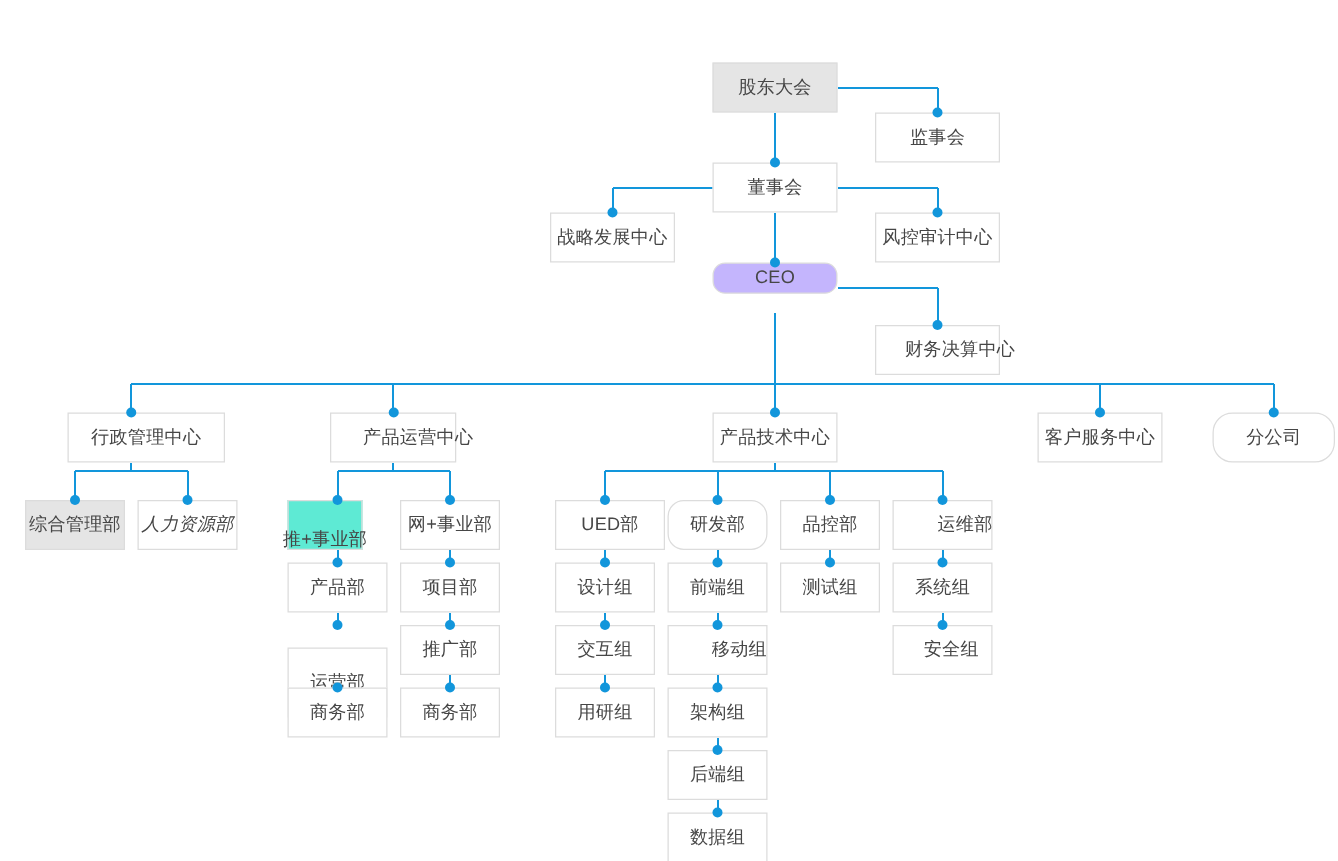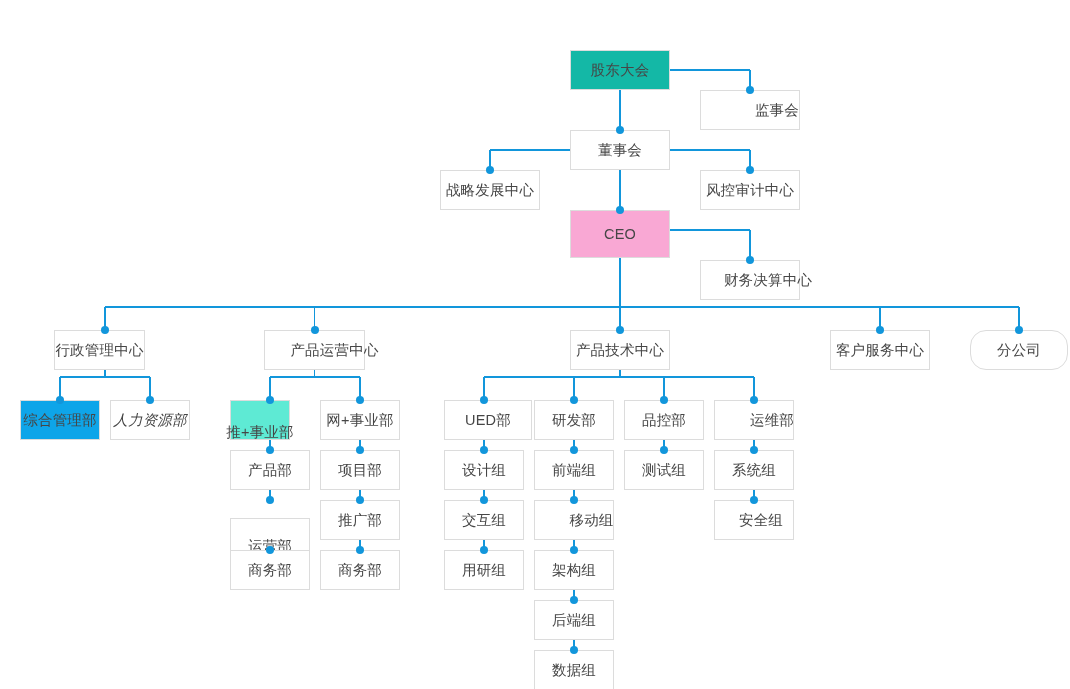--- a/index.html
+++ b/index.html
@@ -100,45 +100,45 @@
       <path d="M270 377 L270 400" stroke="#1296db" stroke-width="1.6" fill="none" shape-rendering="crispEdges"></path>
       <path d="M360 377 L360 400" stroke="#1296db" stroke-width="1.6" fill="none" shape-rendering="crispEdges"></path>
       <path d="M620 370 L620 377" stroke="#1296db" stroke-width="1.6" fill="none" shape-rendering="crispEdges"></path>
       <path d="M484 377 L754 377" stroke="#1296db" stroke-width="1.6" fill="none" shape-rendering="crispEdges"></path>
       <path d="M484 377 L484 400" stroke="#1296db" stroke-width="1.6" fill="none" shape-rendering="crispEdges"></path>
       <path d="M574 377 L574 400" stroke="#1296db" stroke-width="1.6" fill="none" shape-rendering="crispEdges"></path>
       <path d="M664 377 L664 400" stroke="#1296db" stroke-width="1.6" fill="none" shape-rendering="crispEdges"></path>
       <path d="M754 377 L754 400" stroke="#1296db" stroke-width="1.6" fill="none" shape-rendering="crispEdges"></path>
     </svg>
   <div id="nodes">
-      <div class="node" style="left: 570px; top: 50px; width: 100px; height: 40px; border-color: rgb(220, 220, 220); background: #14b8a6; color: rgb(70, 70, 70);">
+      <div class="node" style="left: 570px; top: 50px; width: 100px; height: 40px; border-color: rgb(220, 220, 220); background: #e5e5e5; color: rgb(70, 70, 70);">
         <span>股东大会</span>
       </div>
-      <div class="node" style="left: 700px; top: 90px; width: 100px; height: 40px; border-color: rgb(220, 220, 220); background: rgb(255, 255, 255); color: rgb(70, 70, 70); justify-content: flex-end;">
+      <div class="node" style="left: 700px; top: 90px; width: 100px; height: 40px; border-color: rgb(220, 220, 220); background: rgb(255, 255, 255); color: rgb(70, 70, 70);">
         <span>监事会</span>
       </div>
       <div class="node" style="left: 570px; top: 130px; width: 100px; height: 40px; border-color: rgb(220, 220, 220); background: rgb(255, 255, 255); color: rgb(70, 70, 70);">
         <span>董事会</span>
       </div>
       <div class="node" style="left: 440px; top: 170px; width: 100px; height: 40px; border-color: rgb(220, 220, 220); background: rgb(255, 255, 255); color: rgb(70, 70, 70);">
         <span>战略发展中心</span>
       </div>
       <div class="node" style="left: 700px; top: 170px; width: 100px; height: 40px; border-color: rgb(220, 220, 220); background: rgb(255, 255, 255); color: rgb(70, 70, 70);">
         <span>风控审计中心</span>
       </div>
-      <div class="node" style="left: 570px; top: 210px; width: 100px; height: 48px; border-color: rgb(220, 220, 220); background: #f9a8d4; color: rgb(70, 70, 70);">
+      <div class="node" style="left: 570px; top: 210px; width: 100px; height: 25px; border-color: rgb(220, 220, 220); background: #c4b5fd; color: rgb(70, 70, 70); border-radius: 10px;">
         <span>CEO</span>
       </div>
       <div class="node" style="left: 700px; top: 260px; width: 100px; height: 40px; border-color: rgb(220, 220, 220); background: rgb(255, 255, 255); color: rgb(70, 70, 70); padding-left: 36px;">
         <span>财务决算中心</span>
       </div>
-      <div class="node" style="left: 54px; top: 330px; width: 91px; height: 40px; border-color: rgb(220, 220, 220); background: rgb(255, 255, 255); color: rgb(70, 70, 70);">
+      <div class="node" style="left: 54px; top: 330px; width: 126px; height: 40px; border-color: rgb(220, 220, 220); background: rgb(255, 255, 255); color: rgb(70, 70, 70);">
         <span>行政管理中心</span>
       </div>
-      <div class="node" style="left: 20px; top: 400px; width: 80px; height: 40px; border-color: rgb(220, 220, 220); background: #0ea5e9; color: rgb(70, 70, 70);">
+      <div class="node" style="left: 20px; top: 400px; width: 80px; height: 40px; border-color: rgb(220, 220, 220); background: #e5e5e5; color: rgb(70, 70, 70);">
         <span>综合管理部</span>
       </div>
       <div class="node" style="left: 110px; top: 400px; width: 80px; height: 40px; border-color: rgb(220, 220, 220); background: rgb(255, 255, 255); color: rgb(70, 70, 70); font-style: italic;">
         <span>人力资源部</span>
       </div>
       <div class="node" style="left: 264px; top: 330px; width: 101px; height: 40px; border-color: rgb(220, 220, 220); background: rgb(255, 255, 255); color: rgb(70, 70, 70); padding-left: 40px;">
         <span>产品运营中心</span>
       </div>
       <div class="node" style="left: 230px; top: 400px; width: 60px; height: 40px; border-color: rgb(220, 220, 220); background: #5eead4; color: rgb(70, 70, 70); align-items: flex-end;">
         <span>推+事业部</span>
@@ -172,21 +172,21 @@
       </div>
       <div class="node" style="left: 444px; top: 450px; width: 80px; height: 40px; border-color: rgb(220, 220, 220); background: rgb(255, 255, 255); color: rgb(70, 70, 70);">
         <span>设计组</span>
       </div>
       <div class="node" style="left: 444px; top: 500px; width: 80px; height: 40px; border-color: rgb(220, 220, 220); background: rgb(255, 255, 255); color: rgb(70, 70, 70);">
         <span>交互组</span>
       </div>
       <div class="node" style="left: 444px; top: 550px; width: 80px; height: 40px; border-color: rgb(220, 220, 220); background: rgb(255, 255, 255); color: rgb(70, 70, 70);">
         <span>用研组</span>
       </div>
-      <div class="node" style="left: 534px; top: 400px; width: 80px; height: 40px; border-color: rgb(220, 220, 220); background: rgb(255, 255, 255); color: rgb(70, 70, 70);">
+      <div class="node" style="left: 534px; top: 400px; width: 80px; height: 40px; border-color: rgb(220, 220, 220); background: rgb(255, 255, 255); color: rgb(70, 70, 70); border-radius: 13px;">
         <span>研发部</span>
       </div>
       <div class="node" style="left: 534px; top: 450px; width: 80px; height: 40px; border-color: rgb(220, 220, 220); background: rgb(255, 255, 255); color: rgb(70, 70, 70);">
         <span>前端组</span>
       </div>
       <div class="node" style="left: 534px; top: 500px; width: 80px; height: 40px; border-color: rgb(220, 220, 220); background: rgb(255, 255, 255); color: rgb(70, 70, 70); padding-left: 35px;">
         <span>移动组</span>
       </div>
       <div class="node" style="left: 534px; top: 550px; width: 80px; height: 40px; border-color: rgb(220, 220, 220); background: rgb(255, 255, 255); color: rgb(70, 70, 70);">
         <span>架构组</span>

